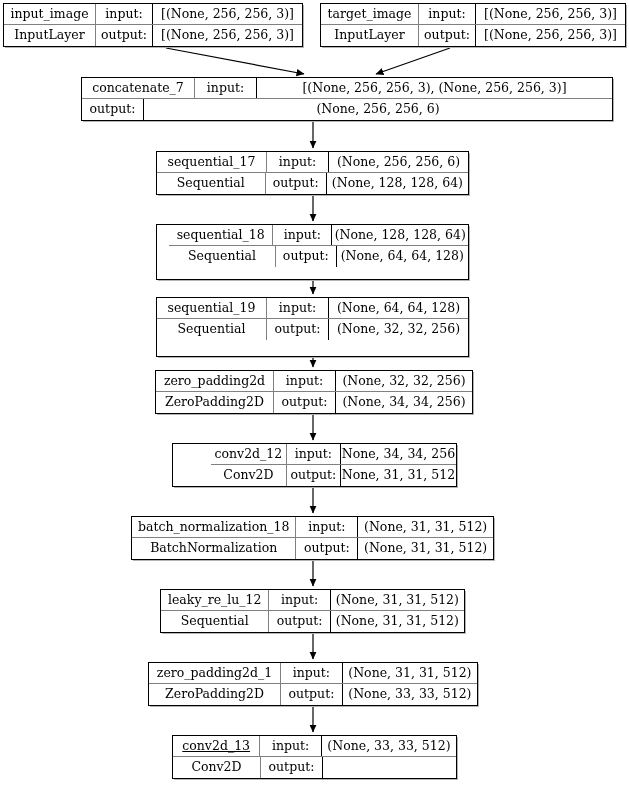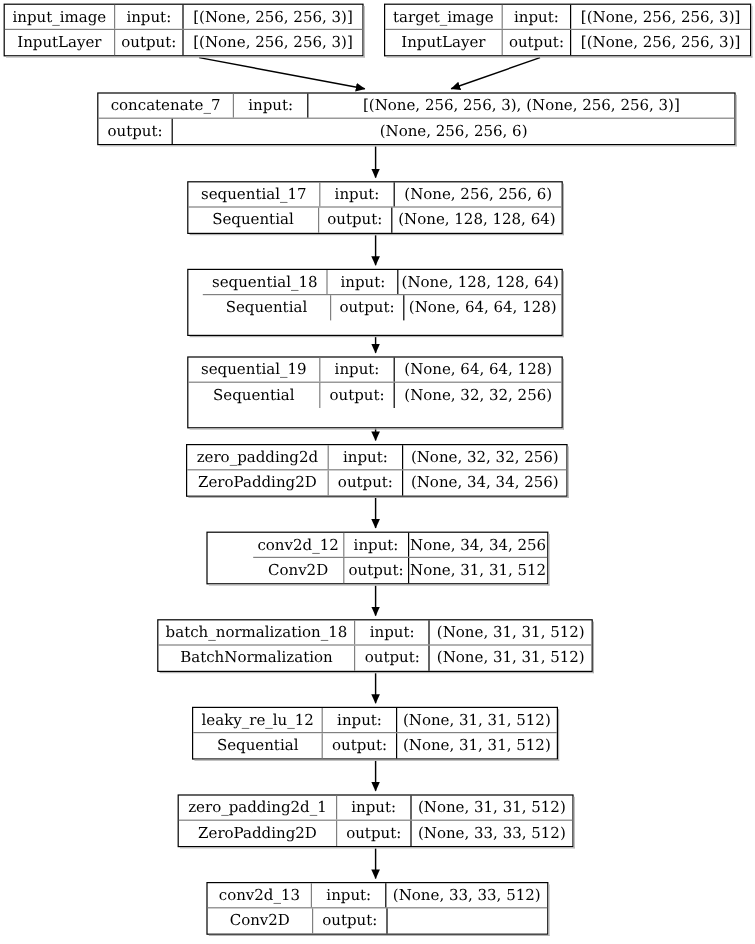--- a/index.html
+++ b/index.html
@@ -237,21 +237,21 @@
           <div class="cell c-shape">(None, 31, 31, 512)</div>
         </div>
         <div class="row bottom">
           <div class="cell c-name" style="width: 133px;">ZeroPadding2D</div>
           <div class="cell c-io" style="width: 62px;">output:</div>
           <div class="cell c-shape">(None, 33, 33, 512)</div>
         </div>
       </div>
       <div class="node" style="left: 172px; top: 735px; width: 285px; height: 44px;">
         <div class="row top">
-          <div class="cell c-name" style="width: 88px;">conv2d_13</div>
+          <div class="cell c-name" style="width: 88px; text-decoration: underline;">conv2d_13</div>
           <div class="cell c-io" style="width: 62px;">input:</div>
           <div class="cell c-shape">(None, 33, 33, 512)</div>
         </div>
         <div class="row bottom">
           <div class="cell c-name" style="width: 88px;">Conv2D</div>
           <div class="cell c-io" style="width: 62px;">output:</div>
         </div>
       </div>
     </div>
 </div>

